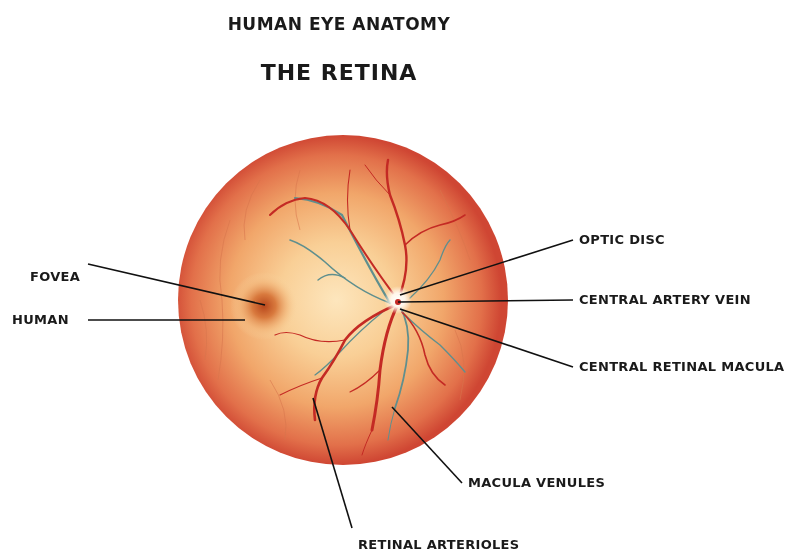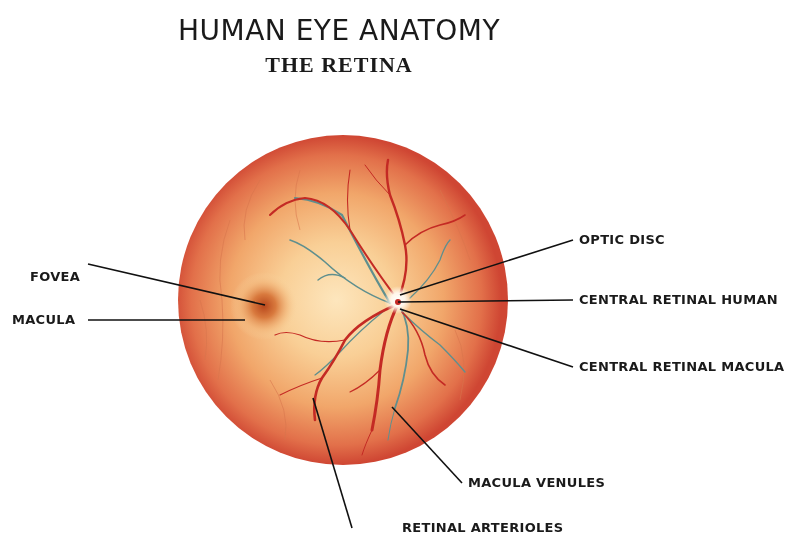--- a/index.html
+++ b/index.html
@@ -1,19 +1,19 @@
 <!DOCTYPE html>
 <html><head>
   <meta charset="utf-8">
   <style>
     html, body { margin: 0; padding: 0; background: #ffffff; }
     body { width: 800px; height: 558px; position: relative; overflow: hidden; font-family: "DejaVu Sans", sans-serif; color: #1a1a1a; }
     .title { position: absolute; left: 0; width: 678px; text-align: center; }
-    .title-main { top: 14px; font-size: 28px; font-weight: 400; letter-spacing: 0.5px; }
-    .title-sub { top: 52px; font-size: 22px; font-weight: 700; letter-spacing: 1px; font-family: Liberation Serif, serif; }
+    .title-main { top: 14px; font-size: 17px; font-weight: 700; letter-spacing: 0.5px; }
+    .title-sub { top: 60px; font-size: 22px; font-weight: 700; letter-spacing: 1px; }
     svg.diagram { position: absolute; left: 0; top: 0; }
     .label { position: absolute; font-size: 13px; letter-spacing: 0.3px; white-space: nowrap; line-height: 1; font-weight: bold; }
   </style>
 </head>
 <body>
 
 <div class="title title-main">HUMAN EYE ANATOMY</div>
 <div class="title title-sub">THE RETINA</div>
 
 <svg class="diagram" width="800" height="558" viewBox="0 0 800 558">
@@ -86,18 +86,18 @@
     <line x1="88" y1="320" x2="245" y2="320"></line>
     <line x1="573" y1="240" x2="400" y2="295"></line>
     <line x1="573" y1="300" x2="398" y2="302"></line>
     <line x1="573" y1="367" x2="400" y2="309"></line>
     <line x1="462" y1="483" x2="392" y2="407"></line>
     <line x1="352" y1="528" x2="313" y2="398"></line>
   </g>
 </svg>
 
 <div class="label" style="left:30px; top:270px;">FOVEA</div>
-<div class="label" style="left:12px; top:313px;">MACULA</div>
+<div class="label" style="left:12px; top:313px;">HUMAN</div>
 <div class="label" style="left:579px; top:233px;">OPTIC DISC</div>
-<div class="label" style="left:579px; top:293px;">CENTRAL RETINAL HUMAN</div>
+<div class="label" style="left:579px; top:293px;">CENTRAL ARTERY VEIN</div>
 <div class="label" style="left:579px; top:360px;">CENTRAL RETINAL MACULA</div>
 <div class="label" style="left:468px; top:476px;">MACULA VENULES</div>
-<div class="label" style="left:358px; top:521px;margin-left:44px;">RETINAL ARTERIOLES</div>
+<div class="label" style="left:358px; top:538px;">RETINAL ARTERIOLES</div>
 
 </body></html>

